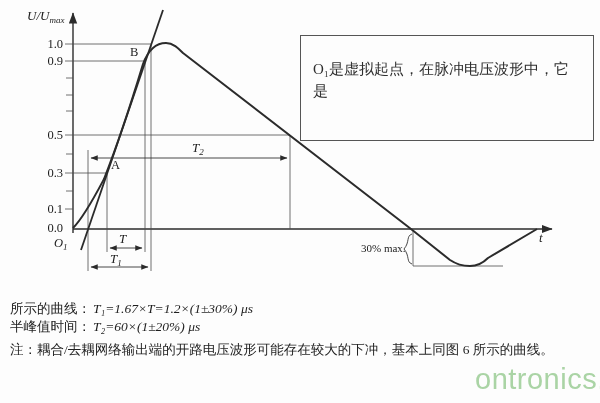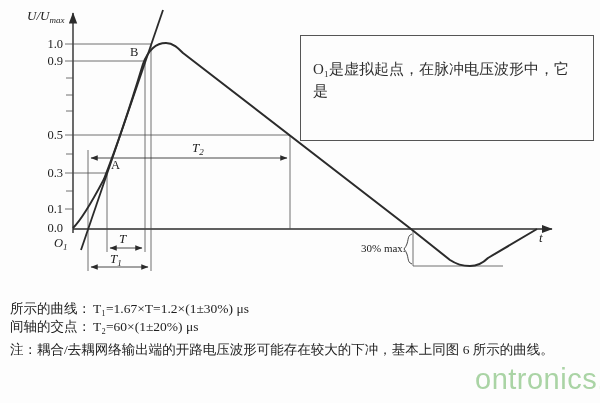--- a/index.html
+++ b/index.html
@@ -16,21 +16,21 @@
   .axis{stroke:#2b2b2b;stroke-width:1.4;fill:none;}
   .curve{stroke:#2b2b2b;stroke-width:2;fill:none;stroke-linejoin:round;}
   .frontline{stroke:#2b2b2b;stroke-width:1.8;fill:none;}
   .guide{stroke:#4d4d4d;stroke-width:0.8;fill:none;}
   .dim{stroke:#333;stroke-width:0.9;fill:none;}
   .arrfill{fill:#2b2b2b;}
   .ann-box{position:absolute;left:300px;top:35px;width:268px;height:60px;
            border:1px solid #555;padding:22px 12px;font-size:15px;line-height:22px;
            color:#2e2e2e;background:rgba(253,253,253,0.0);}
   .fline{position:absolute;left:10px;font-size:13.5px;white-space:nowrap;}
-  .formula{padding-left:2px;}
+  .formula{font-style:italic;padding-left:2px;}
   .caption{position:absolute;left:52px;top:374px;font-size:16px;letter-spacing:0.5px;white-space:nowrap;margin-top:30px;}
   .watermark{position:absolute;left:475px;top:363px;font-size:29px;
              font-family:"Liberation Sans",sans-serif;color:#9ccd96;opacity:0.85;
              letter-spacing:0.5px;white-space:nowrap;}
 </style>
 </head>
 <body>
 
 <div class="page">
 
@@ -88,19 +88,19 @@
   </svg>
 
   <div class="ann-box">
     <div>O₁是虚拟起点，在脉冲电压波形中，它是</div>
   </div>
 
   <div class="fline" style="top:300px;">
     <span>所示的曲线：</span><span class="formula">T₁=1.67×T=1.2×(1±30%) μs</span>
   </div>
   <div class="fline" style="top:318px;">
-    <span>间轴的交点：</span><span class="formula">T₂=60×(1±20%) μs</span>
+    <span>半峰值时间：</span><span class="formula">T₂=60×(1±20%) μs</span>
   </div>
   <div class="fline" style="top:341px;">注：耦合/去耦网络输出端的开路电压波形可能存在较大的下冲，基本上同图 6 所示的曲线。</div>
 
   <div class="caption">图 2　未连接 CDN 的发生器输出端的开路电压波形（1.2/50 μs）</div>
   <div class="watermark">ontronics.com</div>
 </div>
 
 </body></html>

